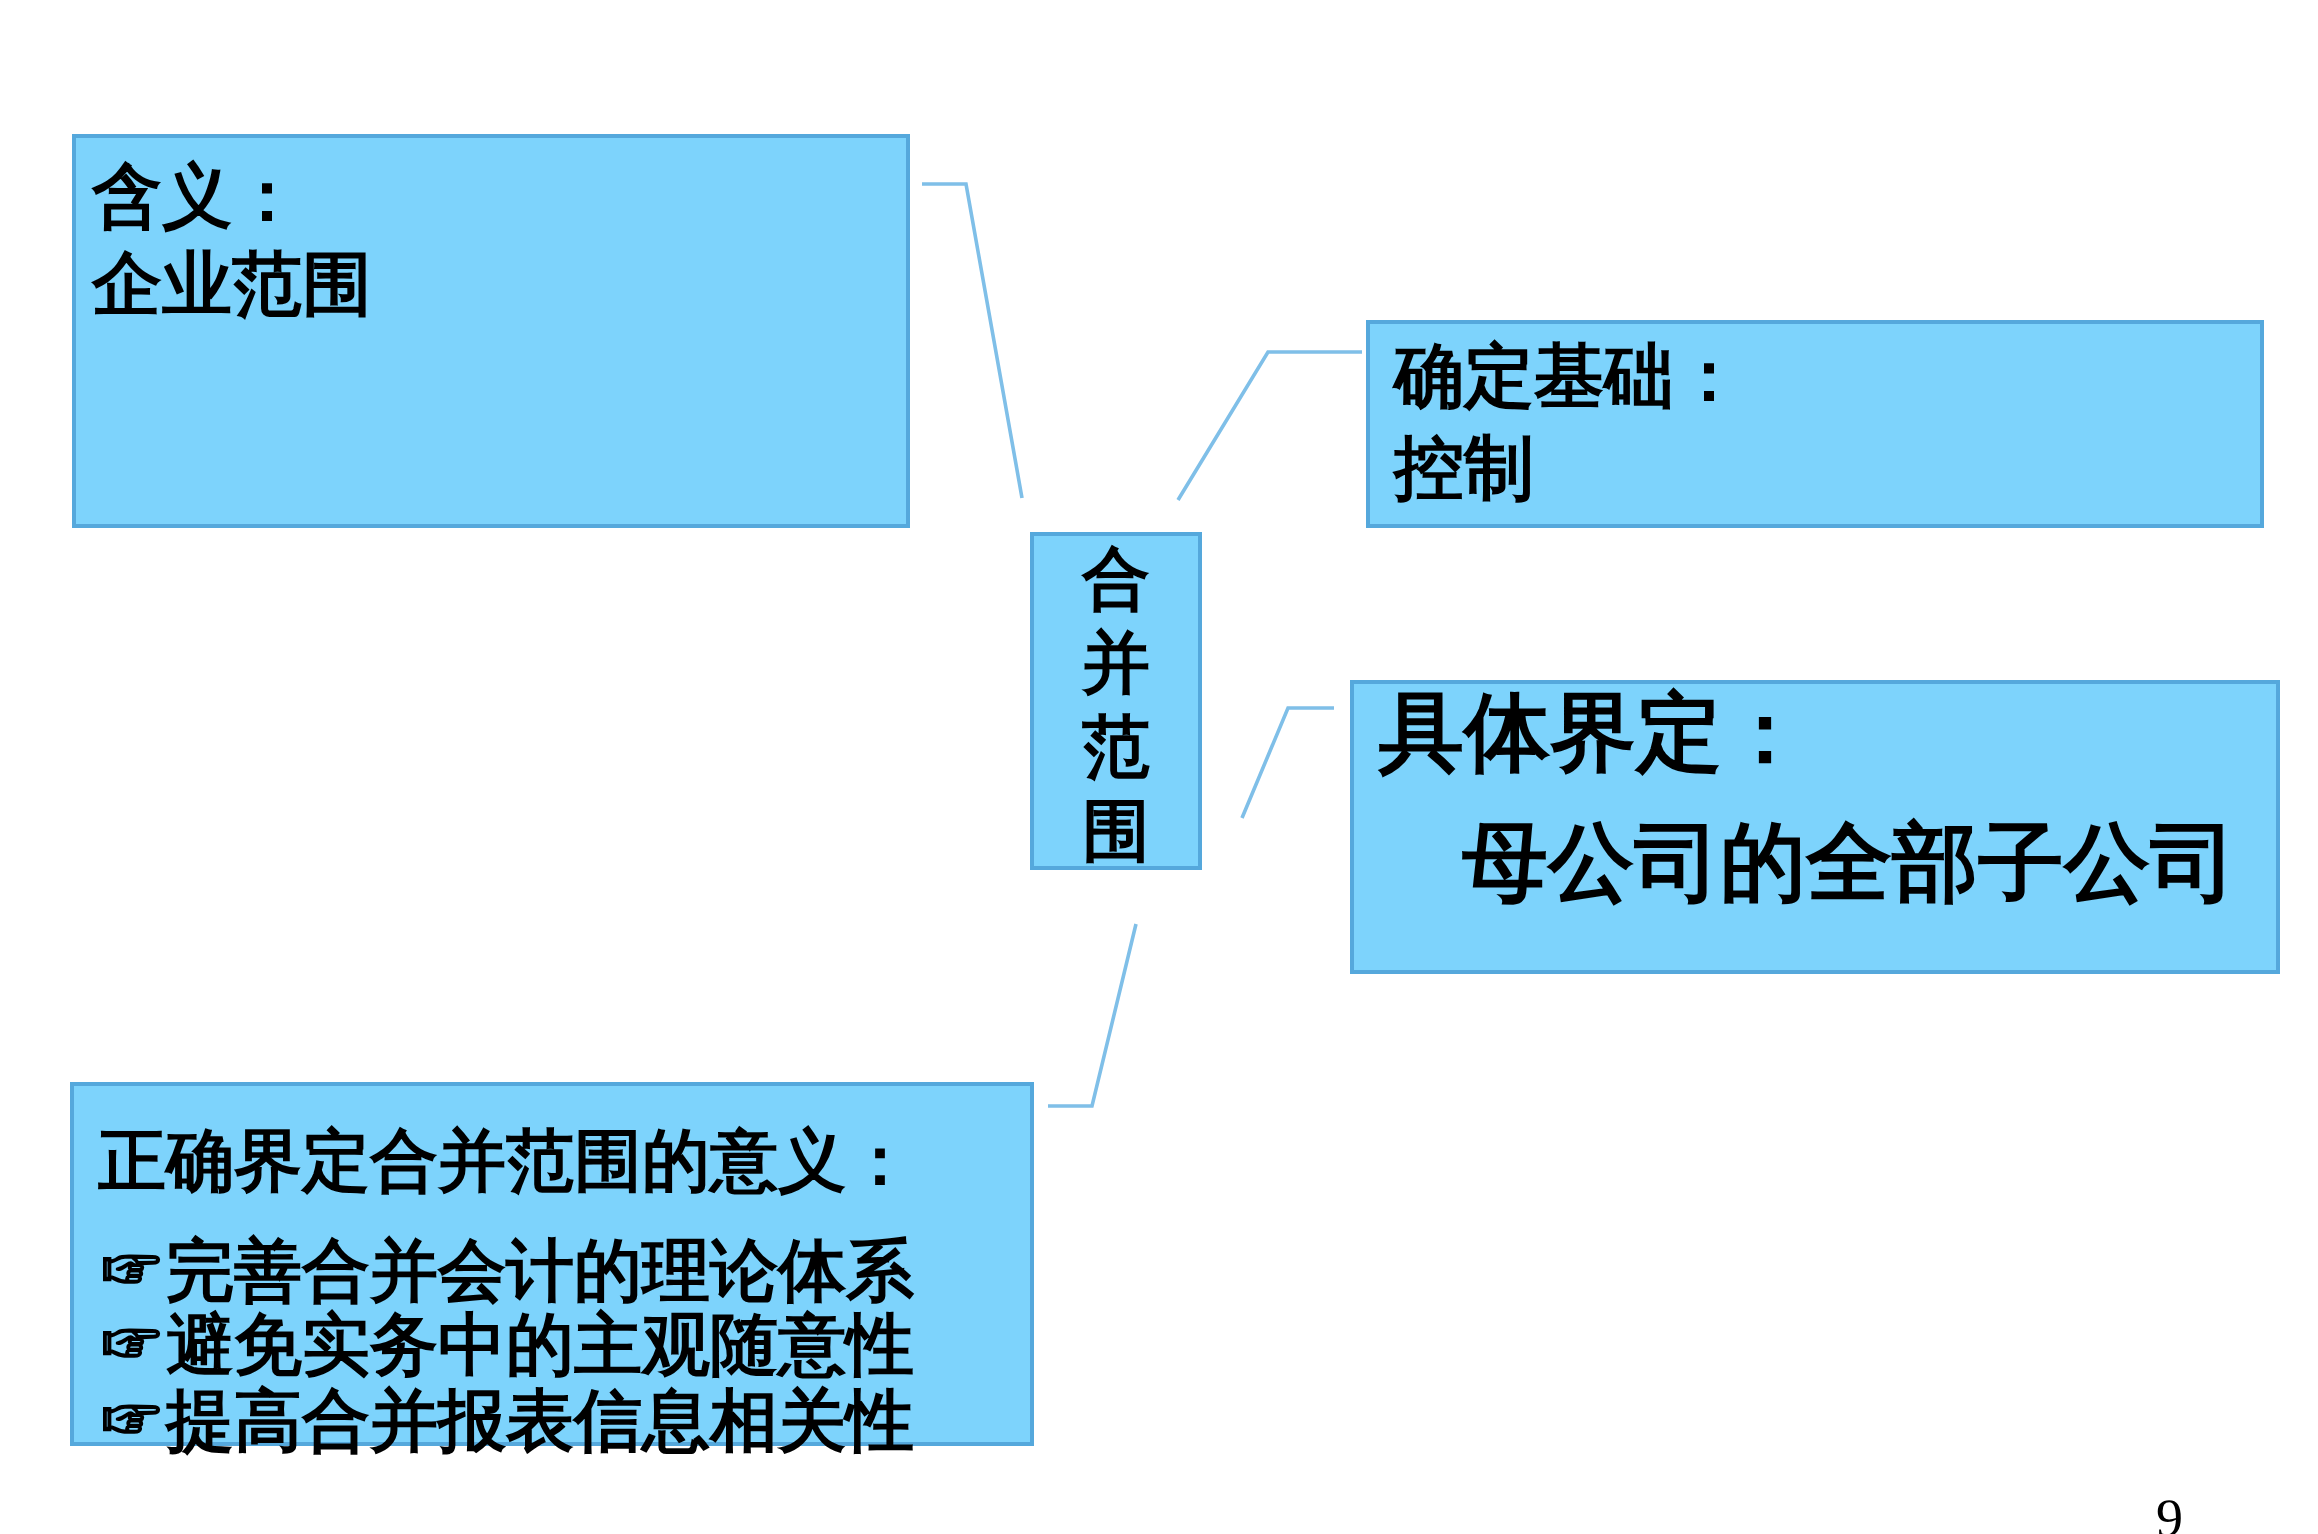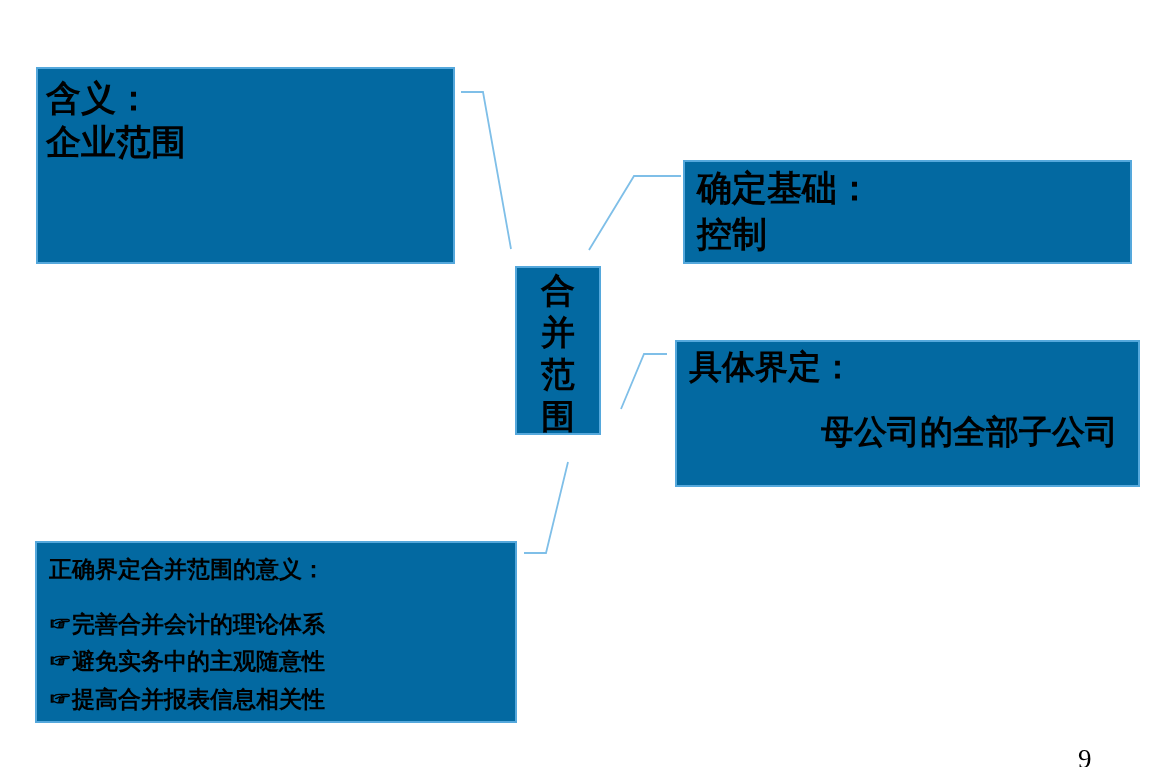--- a/index.html
+++ b/index.html
@@ -11,21 +11,21 @@
   .slide {
     position: relative;
     width: 1159px;
     height: 767px;
     background: #ffffff;
     overflow: hidden;
   }
   .box {
     position: absolute;
     border: 2px solid #55a8dc;
-    background: #0369a1;
+    background: #7dd3fc;
     color: #000000;
   }
   
   .box-meaning {
     left: 36px; top: 67px; width: 419px; height: 197px;
     font-size: 35px; line-height: 44px; font-weight: bold;
     padding: 8px 8px 0 8px;
   }
   .box-meaning .line { white-space: pre-wrap; }
   
@@ -38,29 +38,29 @@
   
   .box-basis {
     left: 683px; top: 160px; width: 449px; height: 104px;
     font-size: 35px; line-height: 46px; font-weight: bold;
     padding: 4px 14px 0 12px;
   }
   .box-basis .value { text-align: left; padding-right: 34px; }
   
   .box-definition {
     left: 675px; top: 340px; width: 465px; height: 147px;
-    font-size: 33px; line-height: 41px; font-weight: bold;
+    font-size: 43px; line-height: 41px; font-weight: bold;
     padding: 5px 0 0 12px;
   }
   .box-definition .value { text-align: right; padding-right: 20px; margin-top: 24px; }
   
   .box-significance {
     left: 35px; top: 541px; width: 482px; height: 182px;
-    font-size: 23px; line-height: 37.5px; font-weight: bold;
-    padding: 8px 0 0 12px;
+    font-size: 34px; line-height: 37.5px; font-weight: bold;
+    padding: 20px 0 0 12px;
   }
   .box-significance .items { list-style: none; margin-top: 17px; }
   
   .connectors {
     position: absolute; left: 0; top: 0;
     width: 1159px; height: 767px;
     pointer-events: none;
   }
   .connectors polyline {
     fill: none;

